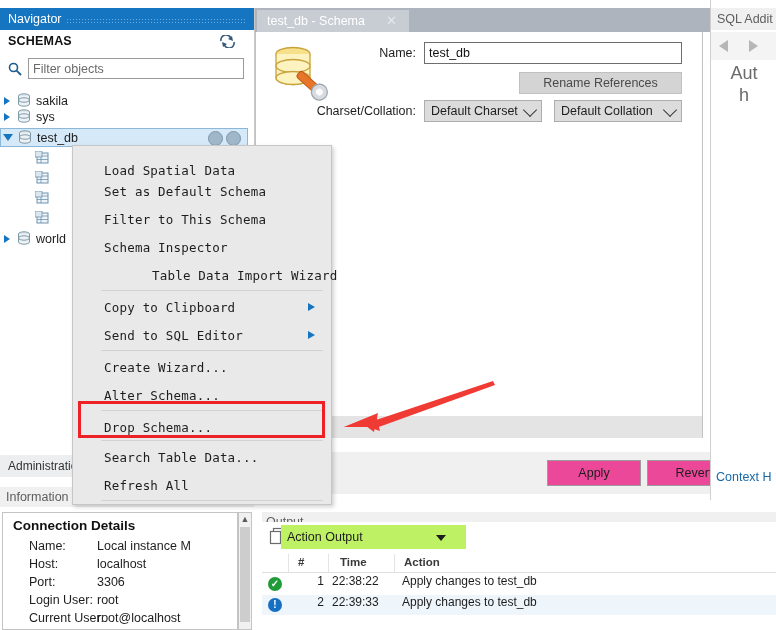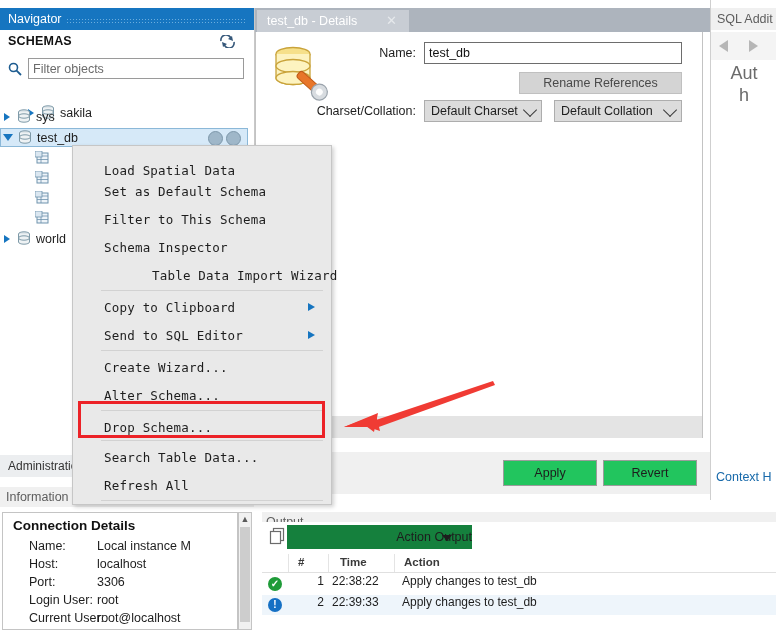--- a/index.html
+++ b/index.html
@@ -217,23 +217,23 @@
   #collation-combo { left: 298px; top: 68px; width: 128px; }
 
   #editor-footer-strip {
     left: 0; top: 416px; width: 448px; height: 22px;
     background: #e4e4e4; border-left:1px solid #c3c3c3; border-right:1px solid #c3c3c3;
     box-sizing:border-box;
   }
   #editor-button-row { left: 0; top: 452px; width: 455px; height: 42px; background: #f0f0f0; }
   .dlg-btn {
     position:absolute; top: 8px; height: 26px; width: 94px;
-    background: #22c55e; border: 1px solid #9c9c9c; box-sizing:border-box;
+    background: #ec4899; border: 1px solid #9c9c9c; box-sizing:border-box;
     font-size: 12.5px; color: #1d1d1d;
-    display:flex; align-items:center; justify-content:center;
+    display:flex; align-items:center; justify-content:center;margin-left:44px;
   }
   #apply-button { left: 248px; }
   #revert-button { left: 348px; }
 
   
   #sql-additions-panel {
     left: 710px; top: 0; width: 66px; height: 500px; background: #ffffff;
     border-left: 1px solid #cfcfcf;
   }
   #sql-add-titlebar {
@@ -264,22 +264,22 @@
   #output-titlebar { left: 0; top: 12px; width: 514px; height: 37px; background: #f0f0f0; text-decoration: underline; }
   #output-title { position:absolute; left: 4px; top: 3px; font-size: 12.5px; color: #5d5d5d; }
   #output-title-dots {
     position:absolute; left: 52px; top: 9px; width: 460px; height: 5px;
     background-image: radial-gradient(#cfcfcf 40%, transparent 41%);
     background-size: 3px 3px;
   }
   #output-toolbar { left: 0; top: 22px; width: 514px; height: 30px; background: #ffffff; }
   #output-copy-icon { position:absolute; left: 7px; top: 5px; width: 20px; height: 20px;}
   #output-type-select {
-    position:absolute; left: 25px; top: 3px; width: 185px; height: 24px;
-    background: #15803d; border: none; display:flex; align-items:center;justify-content:flex-end;
+    position:absolute; left: 19px; top: 3px; width: 185px; height: 24px;
+    background: #bef264; border: none; display:flex; align-items:center;
   }
   #output-type-label { margin-left: 6px; font-size: 12.5px; color: #1d1d1d; }
   #output-type-caret {
     position:absolute; left: 155px; top: 10px; width: 0; height: 0;
     border-left: 5px solid transparent; border-right: 5px solid transparent;
     border-top: 6px solid #1d1d1d;
   }
   #output-table { left: 0; top: 54px; width: 514px; height: 76px; }
   #output-header-row {
     position:absolute; left: 0; top: 0; width: 514px; height: 18px;
@@ -361,21 +361,21 @@
       <svg width="14" height="14" viewBox="0 0 14 14">
         <circle cx="5.5" cy="5.5" r="4" fill="none" stroke="#1d5c90" stroke-width="1.6"></circle>
         <line x1="8.6" y1="8.6" x2="13" y2="13" stroke="#1d5c90" stroke-width="1.8"></line>
       </svg>
     </div>
     <input id="filter-input" type="text" placeholder="Filter objects" style="">
   </div>
 
   <div class="abs" id="schema-tree">
 
-    <div class="tree-row" style="top:17px;padding-left:24px;">
+    <div class="tree-row" style="top:5px;">
       <span class="tw">
           <span class="twisty"></span>
         </span>
       <span class="db-icon">
         <svg width="14" height="15" viewBox="0 0 14 15">
           <ellipse cx="7" cy="3" rx="5.5" ry="2.2" fill="#dfe6ea" stroke="#7e9aa8" stroke-width="1"></ellipse>
           <path d="M1.5 3 v8 a5.5 2.2 0 0 0 11 0 V3" fill="#eef2f4" stroke="#7e9aa8" stroke-width="1"></path>
           <ellipse cx="7" cy="7" rx="5.5" ry="2.2" fill="none" stroke="#7e9aa8" stroke-width="1"></ellipse>
         </svg>
       </span>
@@ -500,21 +500,21 @@
   </div>
 </div>
 <div class="abs" id="info-scrollbar">
   <div id="info-scroll-up">▲</div>
   <div id="info-scroll-thumb"></div>
 </div>
 
 <div class="abs" id="main-area">
   <div class="abs" id="tabbar">
     <div id="editor-tab">
-      <span id="editor-tab-label">test_db - Details</span>
+      <span id="editor-tab-label">test_db - Schema</span>
       <span id="editor-tab-close">✕</span>
     </div>
   </div>
 
   <div class="abs" id="editor-body">
     <div id="schema-big-icon">
       <svg width="64" height="60" viewBox="0 0 64 60">
         <ellipse cx="27" cy="12" rx="17" ry="6.5" fill="#f6e08a" stroke="#c9a33a" stroke-width="1.3"></ellipse>
         <path d="M10 12 v24 a17 6.5 0 0 0 34 0 V12" fill="#fdf3c0" stroke="#c9a33a" stroke-width="1.3"></path>
         <ellipse cx="27" cy="24" rx="17" ry="6.5" fill="#fdf3c0" stroke="#c9a33a" stroke-width="1.3"></ellipse>

